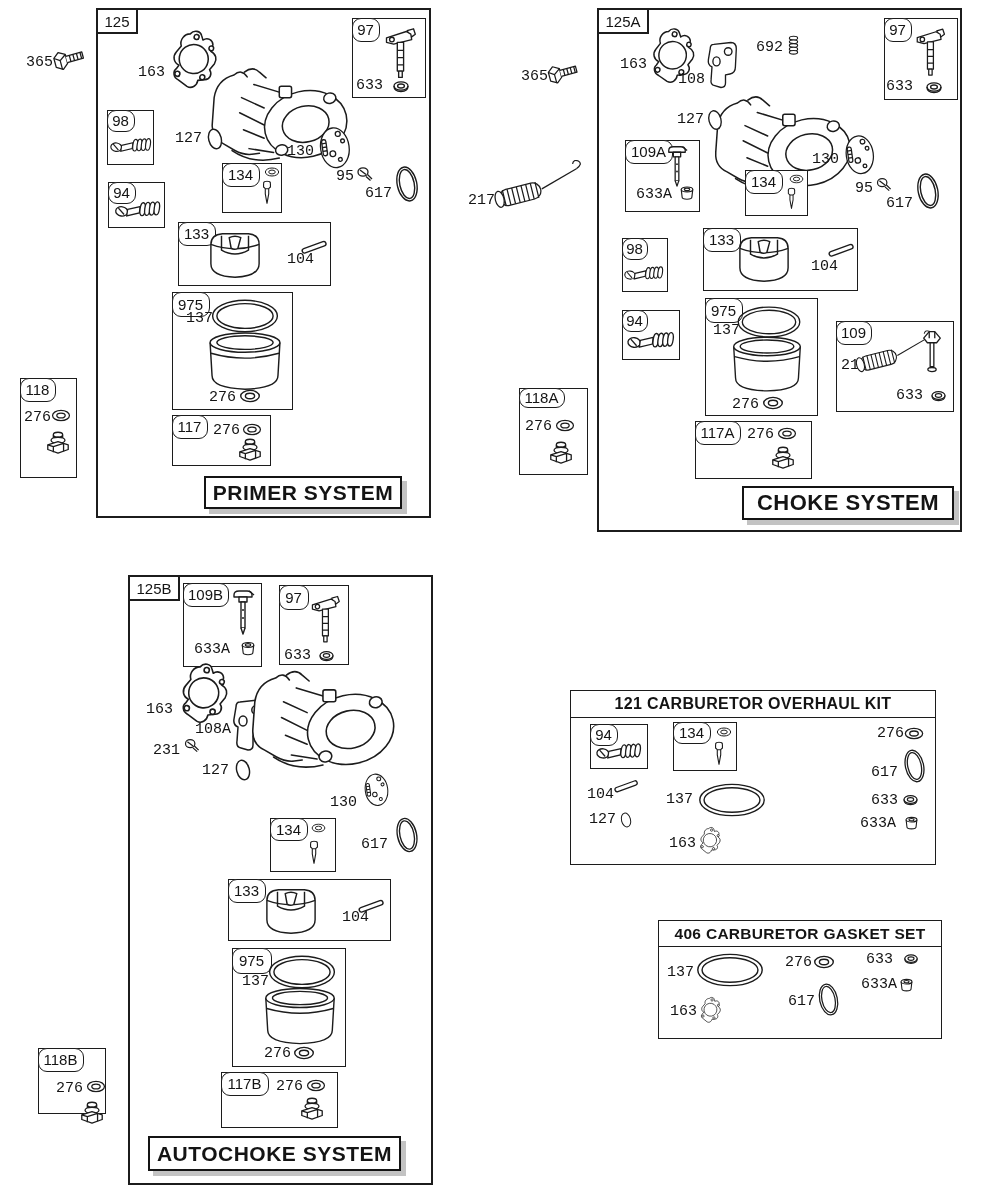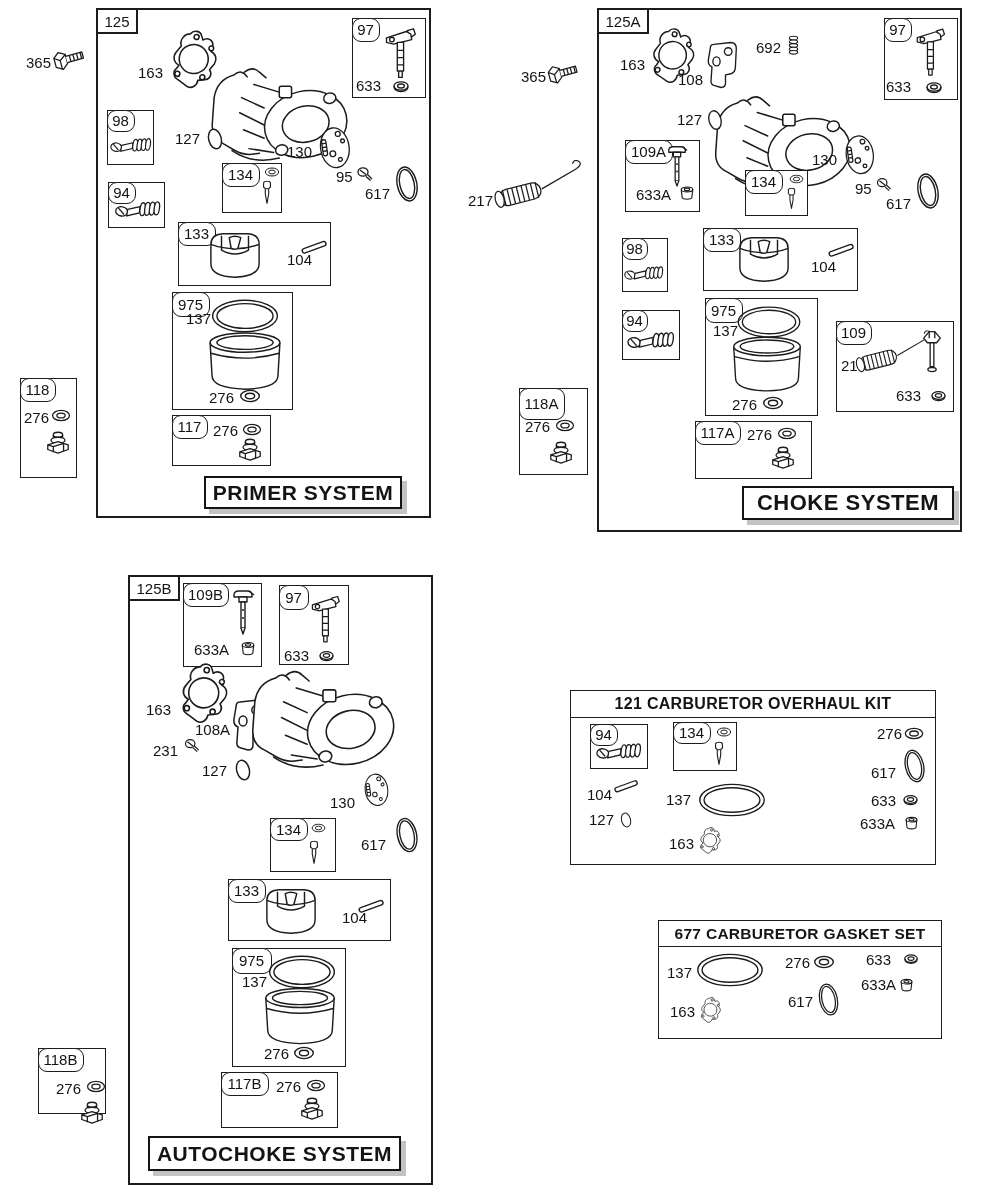--- a/index.html
+++ b/index.html
@@ -4,21 +4,21 @@
 <style>
   html,body{margin:0;padding:0;background:#fff;}
   .stage{position:relative;width:1000px;height:1200px;background:#fff;
          font-family:"Liberation Sans",sans-serif;color:#141414;overflow:hidden;}
   .layer{position:absolute;left:0;top:0;width:0;height:0;}
   .gbox{position:absolute;border:2px solid #1c1c1c;background:#fff;box-sizing:border-box;}
   .sbox{position:absolute;border:1.5px solid #1c1c1c;background:#fff;box-sizing:border-box;}
   .tag{position:absolute;top:-2px;left:-2px;border:2px solid #1c1c1c;background:#fff;
        display:flex;align-items:center;justify-content:center;font-size:15px;box-sizing:border-box;}
   .tag.thin{border-width:1.5px;top:-1.5px;left:-1.5px;border-radius:9px;}
-  .plabel{position:absolute;font-size:15px;line-height:1;white-space:nowrap;}
+  .plabel{position:absolute;font-size:15px;line-height:1;white-space:nowrap;font-family:Liberation Mono, monospace;}
   .title-badge{position:absolute;border:2px solid #141414;background:#fff;display:flex;align-items:center;
        justify-content:center;font-weight:bold;letter-spacing:.5px;box-sizing:border-box;
        box-shadow:5px 5px 0 0 #c3c3c3;}
   .kit-box{position:absolute;border:1.5px solid #1c1c1c;background:#fff;box-sizing:border-box;}
   .kit-title{height:26px;border-bottom:1.5px solid #1c1c1c;display:flex;align-items:center;
        justify-content:center;font-weight:bold;font-size:16px;letter-spacing:.3px;}
   svg.ic{position:absolute;overflow:visible;}
 </style>
 </head>
 <body>
@@ -466,21 +466,21 @@
       </svg>
   <svg class="ic" viewBox="0 0 26 50" style="left:920px;top:327px;width:24px;height:50px;">
         <use href="#s-chokeshaft"></use>
       </svg>
   <span class="plabel" style="left:896px;top:388px;">633</span>
   <svg class="ic" viewBox="0 0 18 14" style="left:930px;top:390px;width:17px;height:13px;">
         <use href="#s-seal"></use>
       </svg>
 
   <div class="sbox" style="left:519px;top:388px;width:69px;height:87px;">
-    <div class="tag thin" style="width:46px;height:32px;">118A</div>
+    <div class="tag thin" style="width:46px;height:20px;">118A</div>
   </div>
   <span class="plabel" style="left:525px;top:419px;">276</span>
   <svg class="ic" viewBox="0 0 22 14" style="left:555px;top:419px;width:20px;height:13px;">
         <use href="#s-washer"></use>
       </svg>
   <svg class="ic" viewBox="0 0 28 28" style="left:548px;top:440px;width:26px;height:26px;">
         <use href="#s-nut"></use>
       </svg>
 
   <div class="sbox" style="left:695px;top:421px;width:117px;height:58px;">
@@ -663,21 +663,21 @@
         <use href="#s-seal"></use>
       </svg>
   <span class="plabel" style="left:860px;top:816px;">633A</span>
   <svg class="ic" viewBox="0 0 18 18" style="left:904px;top:815px;width:15px;height:16px;">
         <use href="#s-cup"></use>
       </svg>
 </div>
 
 <div class="layer">
   <div class="kit-box" style="left:658px;top:920px;width:284px;height:119px;">
-    <div class="kit-title" style="height:25px;font-size:15.5px;">677 CARBURETOR GASKET SET</div>
+    <div class="kit-title" style="height:25px;font-size:15.5px;">406 CARBURETOR GASKET SET</div>
   </div>
   <span class="plabel" style="left:667px;top:965px;">137</span>
   <svg class="ic" viewBox="0 0 76 42" style="left:694px;top:947px;width:72px;height:46px;">
         <use href="#s-ring"></use>
       </svg>
   <span class="plabel" style="left:670px;top:1004px;">163</span>
   <svg class="ic" viewBox="0 0 60 72" style="left:697px;top:996px;width:27px;height:31px;transform:rotate(12deg);">
         <use href="#s-gasket"></use>
       </svg>
   <span class="plabel" style="left:785px;top:955px;">276</span>

